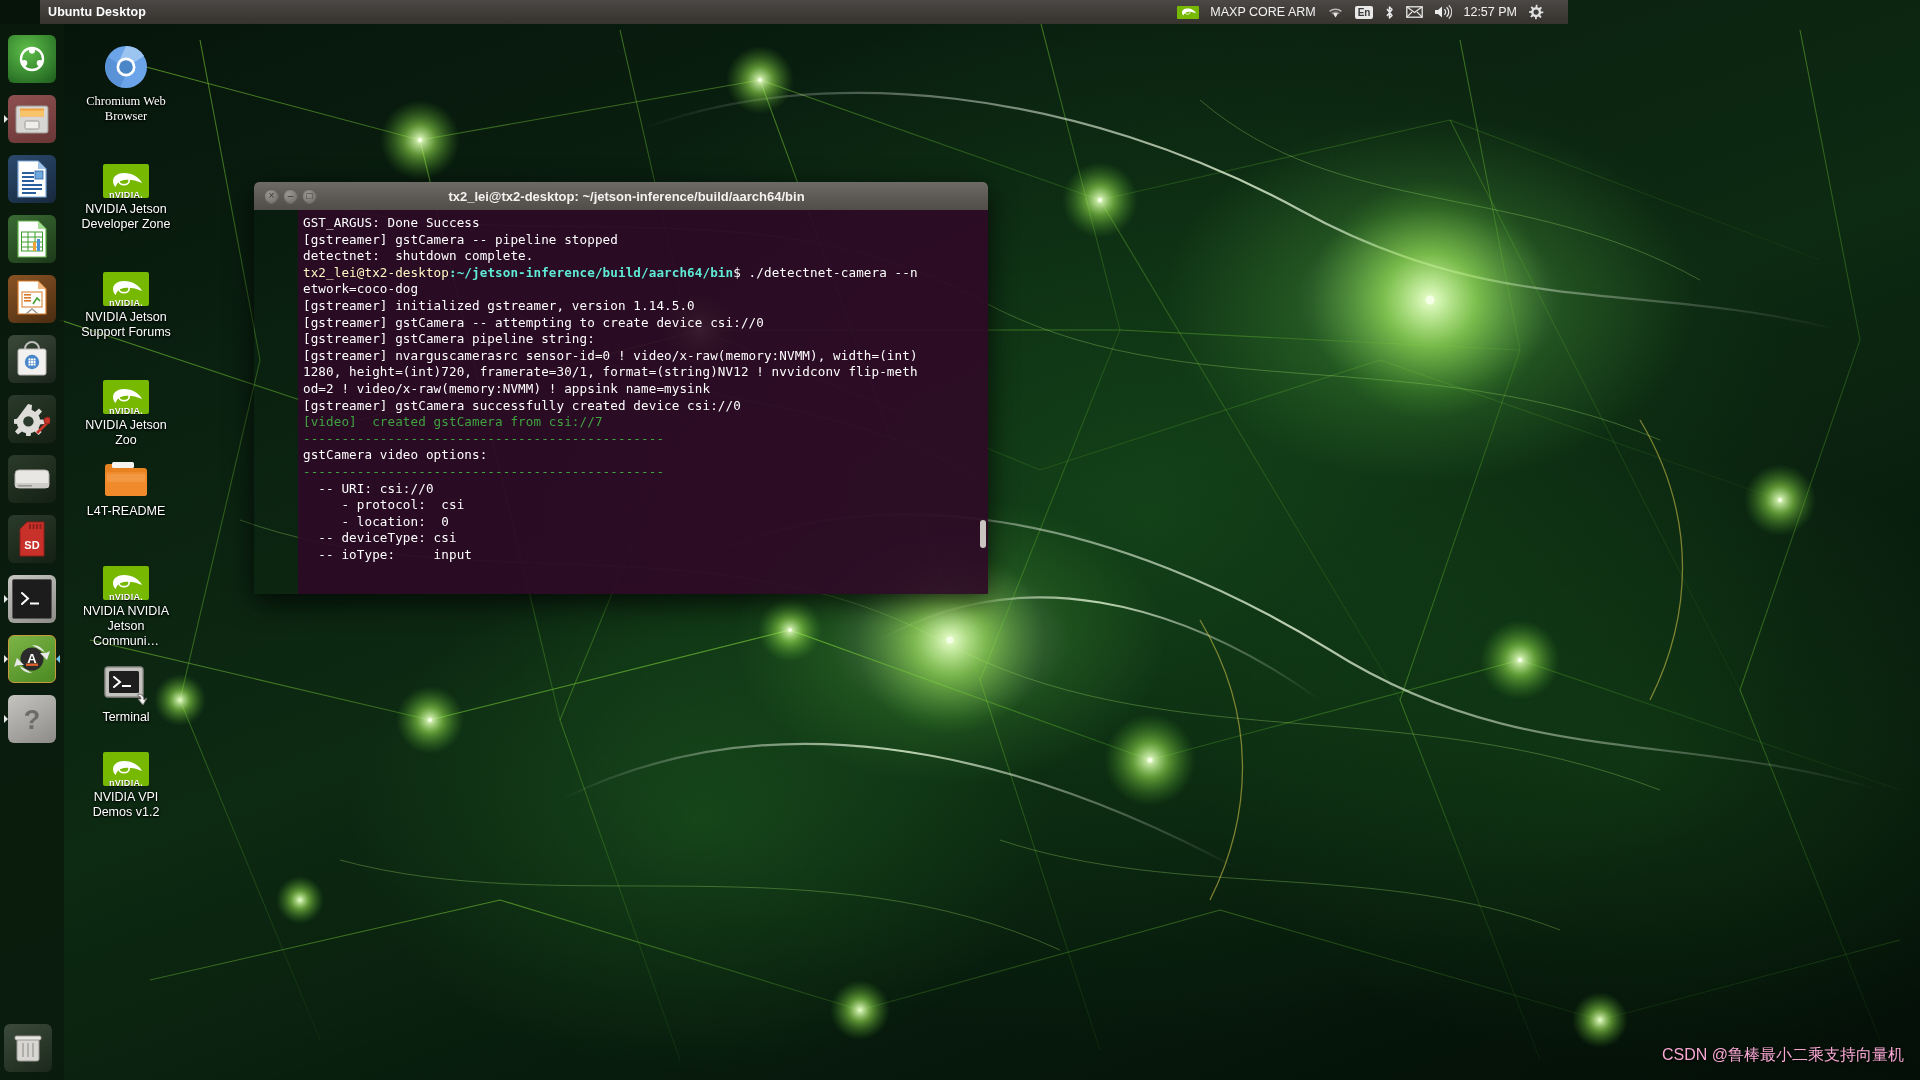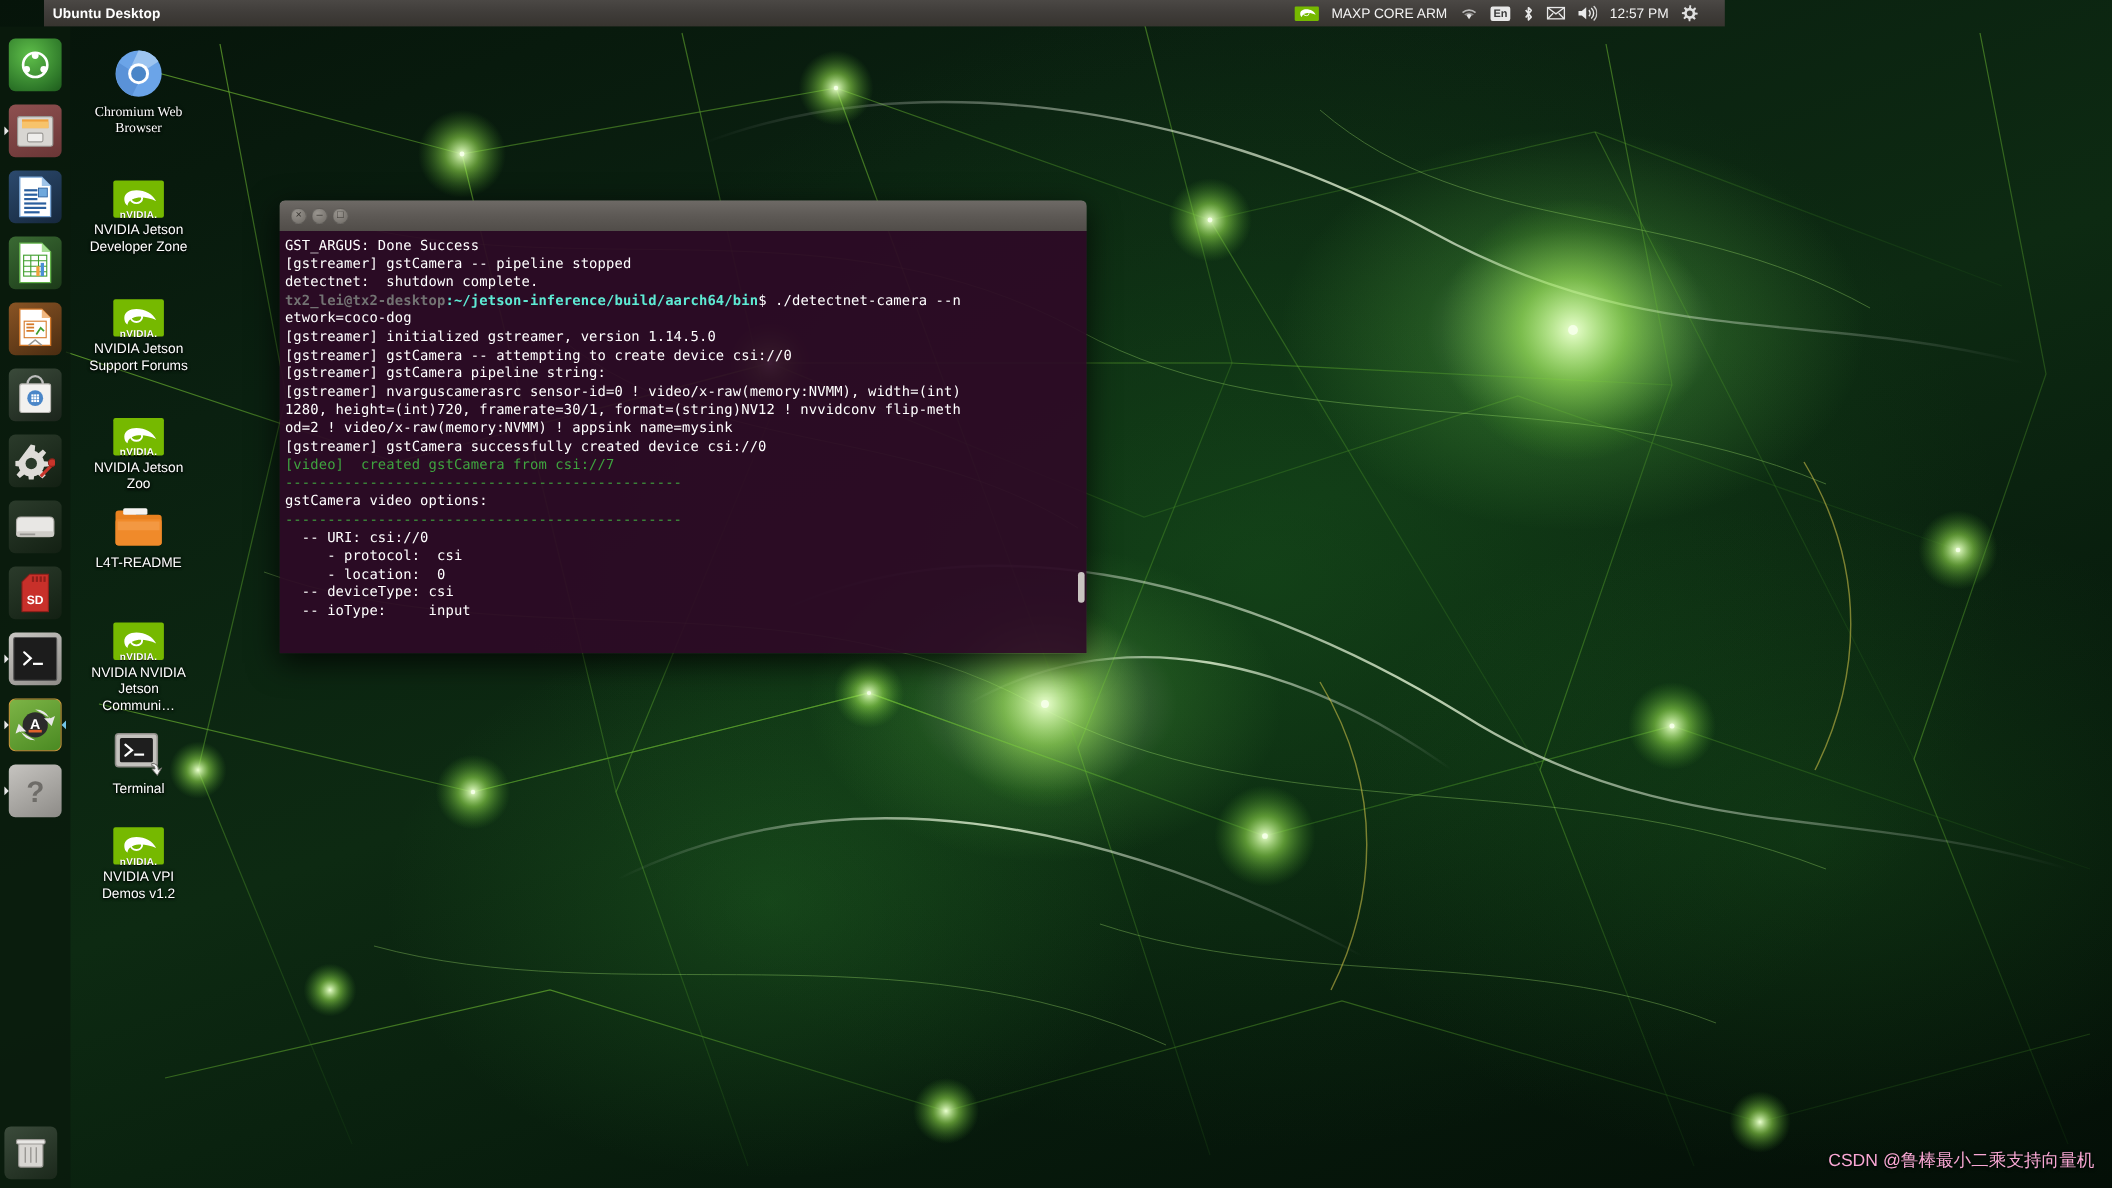--- a/index.html
+++ b/index.html
@@ -108,28 +108,28 @@
     display:flex; align-items:center; justify-content:center;
     color:#3a3733; font-size:10px; line-height:1;
     border:1px solid rgba(0,0,0,0.22);
   }
   #term-title {
     flex:1; text-align:center; color:#f4f2f0; font-size:13px; font-weight:bold;
     margin-right:56px; white-space:nowrap; overflow:hidden;
   }
   #term-body {
     flex:1; background:rgba(45,10,38,0.93); position:relative;
-    padding:5px 0 0 5px; overflow:hidden;
+    padding:5px 0 0 5px; overflow:hidden;margin-left:44px;
   }
   #term-text {
     font-family:"DejaVu Sans Mono","Liberation Mono",monospace;
     font-size:12.6px; line-height:16.6px; color:#ffffff;
     white-space:pre; letter-spacing:0.1px;
   }
-  .t-green { color:#737373; font-weight:bold; }
+  .t-green { color:#fef9c3; font-weight:normal; }
   .t-blue  { color:#5eead4; font-weight:bold; }
   .t-vid   { color:#3fa33f; }
   #term-scroll {
     position:absolute; right:2px; top:310px; width:6px; height:28px;
     background:#c9c5c1; border-radius:3px;
   }
 
   
   #watermark {
     position:absolute; right:16px; bottom:14px; z-index:60;
@@ -567,20 +567,21 @@
   </div>
   <div class="label">NVIDIA VPI Demos v1.2</div>
 </div>
 
 <div id="terminal">
 
   <div id="term-titlebar">
     <div class="win-btn">×</div>
     <div class="win-btn">–</div>
     <div class="win-btn">□</div>
+    <div id="term-title">tx2_lei@tx2-desktop: ~/jetson-inference/build/aarch64/bin</div>
   </div>
 
   <div id="term-body">
     <div id="term-text">GST_ARGUS: Done Success
 [gstreamer] gstCamera -- pipeline stopped
 detectnet:  shutdown complete.
 <span class="t-green">tx2_lei@tx2-desktop</span><span class="t-blue">:~/jetson-inference/build/aarch64/bin</span>$ ./detectnet-camera --n
 etwork=coco-dog
 [gstreamer] initialized gstreamer, version 1.14.5.0
 [gstreamer] gstCamera -- attempting to create device csi://0

